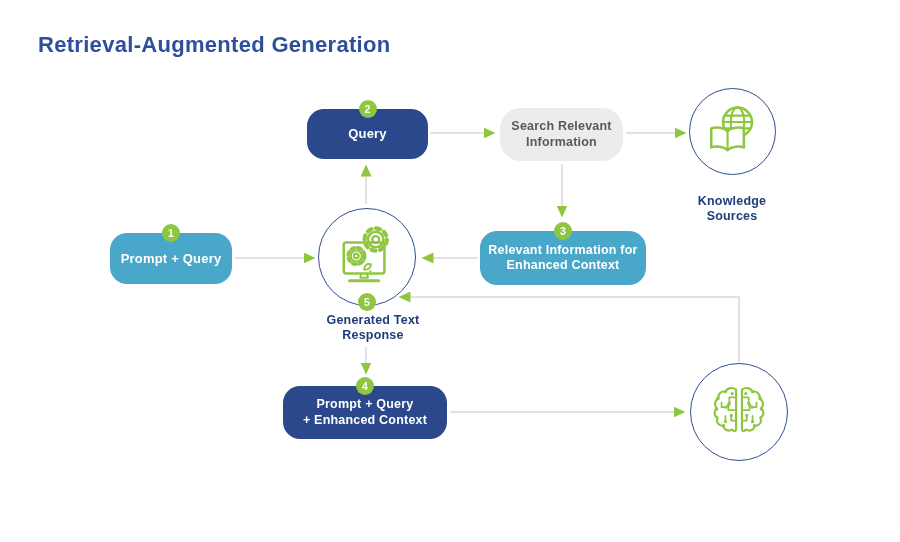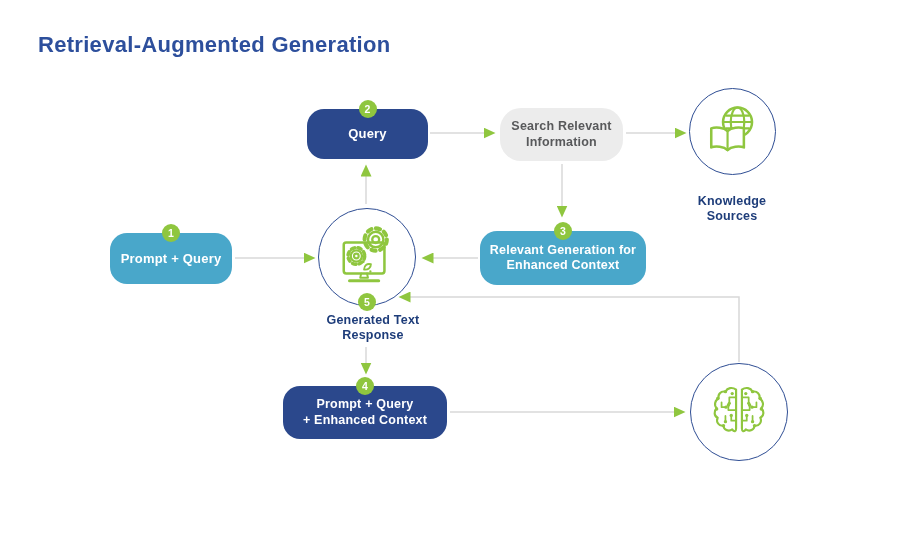--- a/index.html
+++ b/index.html
@@ -82,21 +82,21 @@
       <line x1="24.5" y1="28" x2="49.5" y2="28" stroke-width="2.4"></line>
       <path class="wh" d="M26 31 C22 27 13 26 8 28 L8 49 C13 47 22 48 26 52 C30 48 39 47 44 49 L44 28 C39 26 30 27 26 31 Z" stroke-width="2.8"></path>
       <line x1="26" y1="31" x2="26" y2="52" stroke-width="2.4"></line>
     </svg>
   </div>
   <div class="circle-label" style="left:672px;top:186px;width:120px;margin-top:8px;">Knowledge
 Sources</div>
 
   <div class="node-box teal" style="left:480px;top:231px;width:166px;height:54px;font-size:12.5px;">
     <div class="badge">3</div>
-    <span>Relevant Generation for
+    <span>Relevant Information for
 Enhanced Context</span>
   </div>
 
   <div class="circle" style="left:318px;top:208px;width:98px;height:98px;">
     <svg class="ic" viewBox="0 0 64 64" width="62" height="62" style="margin-top:-2px;">
       <rect x="8" y="18" width="42" height="32" rx="2.5" stroke-width="2.6"></rect>
       <path d="M26 50 L25 54.5 L33 54.5 L32 50" stroke-width="2"></path>
       <line x1="14" y1="57.5" x2="44" y2="57.5" stroke-width="3.2"></line>
       <g>
         <circle cx="41" cy="15" r="11.5" stroke-width="4.2" stroke-dasharray="4.4 4.6"></circle>

